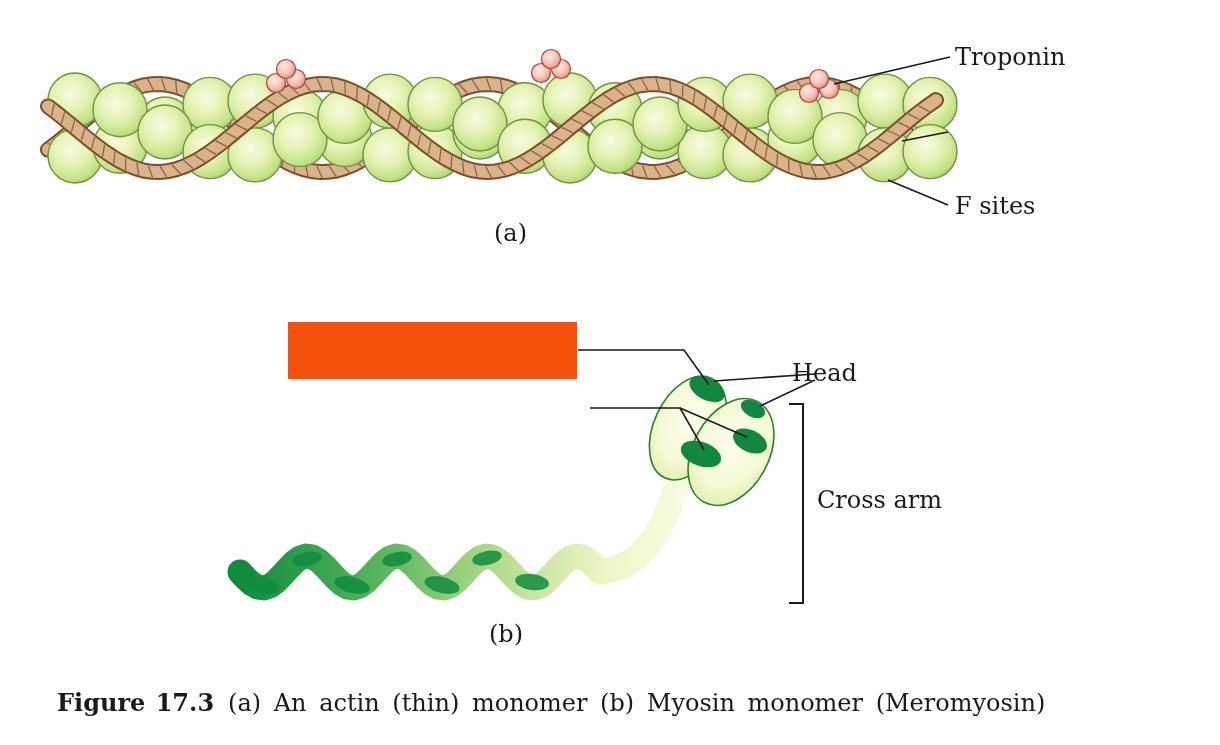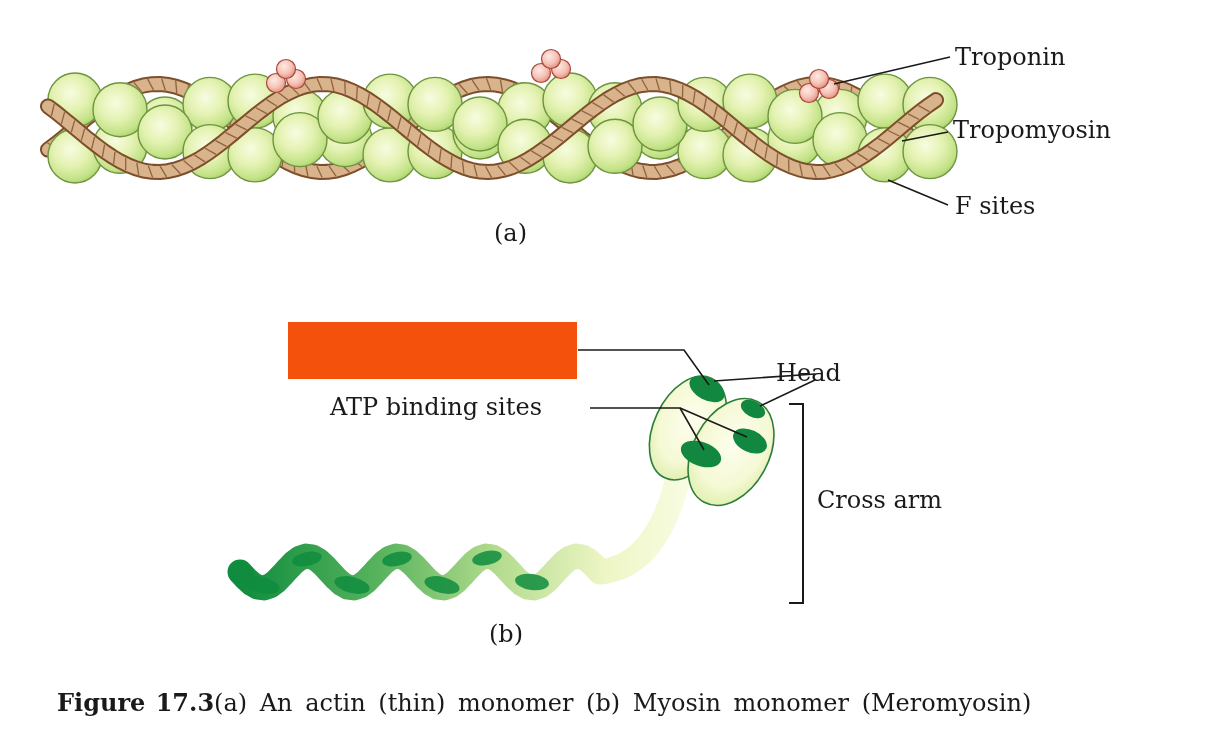--- a/index.html
+++ b/index.html
@@ -5,21 +5,21 @@
   html,body { margin:0; padding:0; background:#ffffff; }
   .stage {
     position:relative; width:1220px; height:745px;
     background:#ffffff; overflow:hidden;
     font-family:"DejaVu Serif", serif; color:#1a1a1a;text-decoration:underline;
   }
   .stage svg { position:absolute; left:0; top:0; }
   .lbl { position:absolute; font-size:24px; white-space:nowrap; line-height:1.1; }
   .panel-letter { position:absolute; font-size:24px; }
   .caption { position:absolute; left:57px; top:688px; font-size:24px; word-spacing:5px; white-space:nowrap; }
-  .caption .cap-label { font-weight:bold; word-spacing:2px; }
+  .caption .cap-label { font-weight:bold; margin-right:14px; word-spacing:2px; }
 </style>
 </head>
 <body>
 
 <div class="stage">
 
   <svg id="fig-svg" width="1220" height="745" viewBox="0 0 1220 745">
     <defs>
       <radialGradient id="beadGrad" cx="42%" cy="38%" r="70%">
         <stop offset="0%" stop-color="#f7fce0"></stop>
@@ -296,25 +296,23 @@
     <path d="M 578 350 L 684 350 L 709 385" stroke="#1a1a1a" stroke-width="1.6" fill="none"></path>
     <path d="M 590 408 L 680 408 L 704 450" stroke="#1a1a1a" stroke-width="1.6" fill="none"></path>
     <path d="M 680 408 L 747 437" stroke="#1a1a1a" stroke-width="1.6" fill="none"></path>
     <path d="M 815 374 L 714 381" stroke="#1a1a1a" stroke-width="1.6" fill="none"></path>
     <path d="M 815 380 L 760 406" stroke="#1a1a1a" stroke-width="1.6" fill="none"></path>
 
     <path d="M 789 404 L 803 404 L 803 603 L 789 603" stroke="#1a1a1a" stroke-width="2" fill="none"></path>
   </svg>
 
   <div class="lbl" style="left:955px; top:44px;">Troponin</div>
-  <div class="lbl" style="left:953px; top:117px;">Tropomyosin</div>
   <div class="lbl" style="left:955px; top:193px;">F sites</div>
   <div class="panel-letter" style="left:494px; top:219px;">(a)</div>
 
-  <div class="lbl" style="left:330px; top:394px;">ATP binding sites</div>
-  <div class="lbl" style="left:776px; top:360px;">Head</div>
+  <div class="lbl" style="left:792px; top:360px;">Head</div>
   <div class="lbl" style="left:817px; top:487px;">Cross arm</div>
   <div class="panel-letter" style="left:489px; top:620px;">(b)</div>
 
   <div class="caption">
     <span class="cap-label">Figure 17.3</span><span>(a) An actin (thin) monomer (b) Myosin monomer (Meromyosin)</span>
   </div>
 </div>
 
 </body></html>

